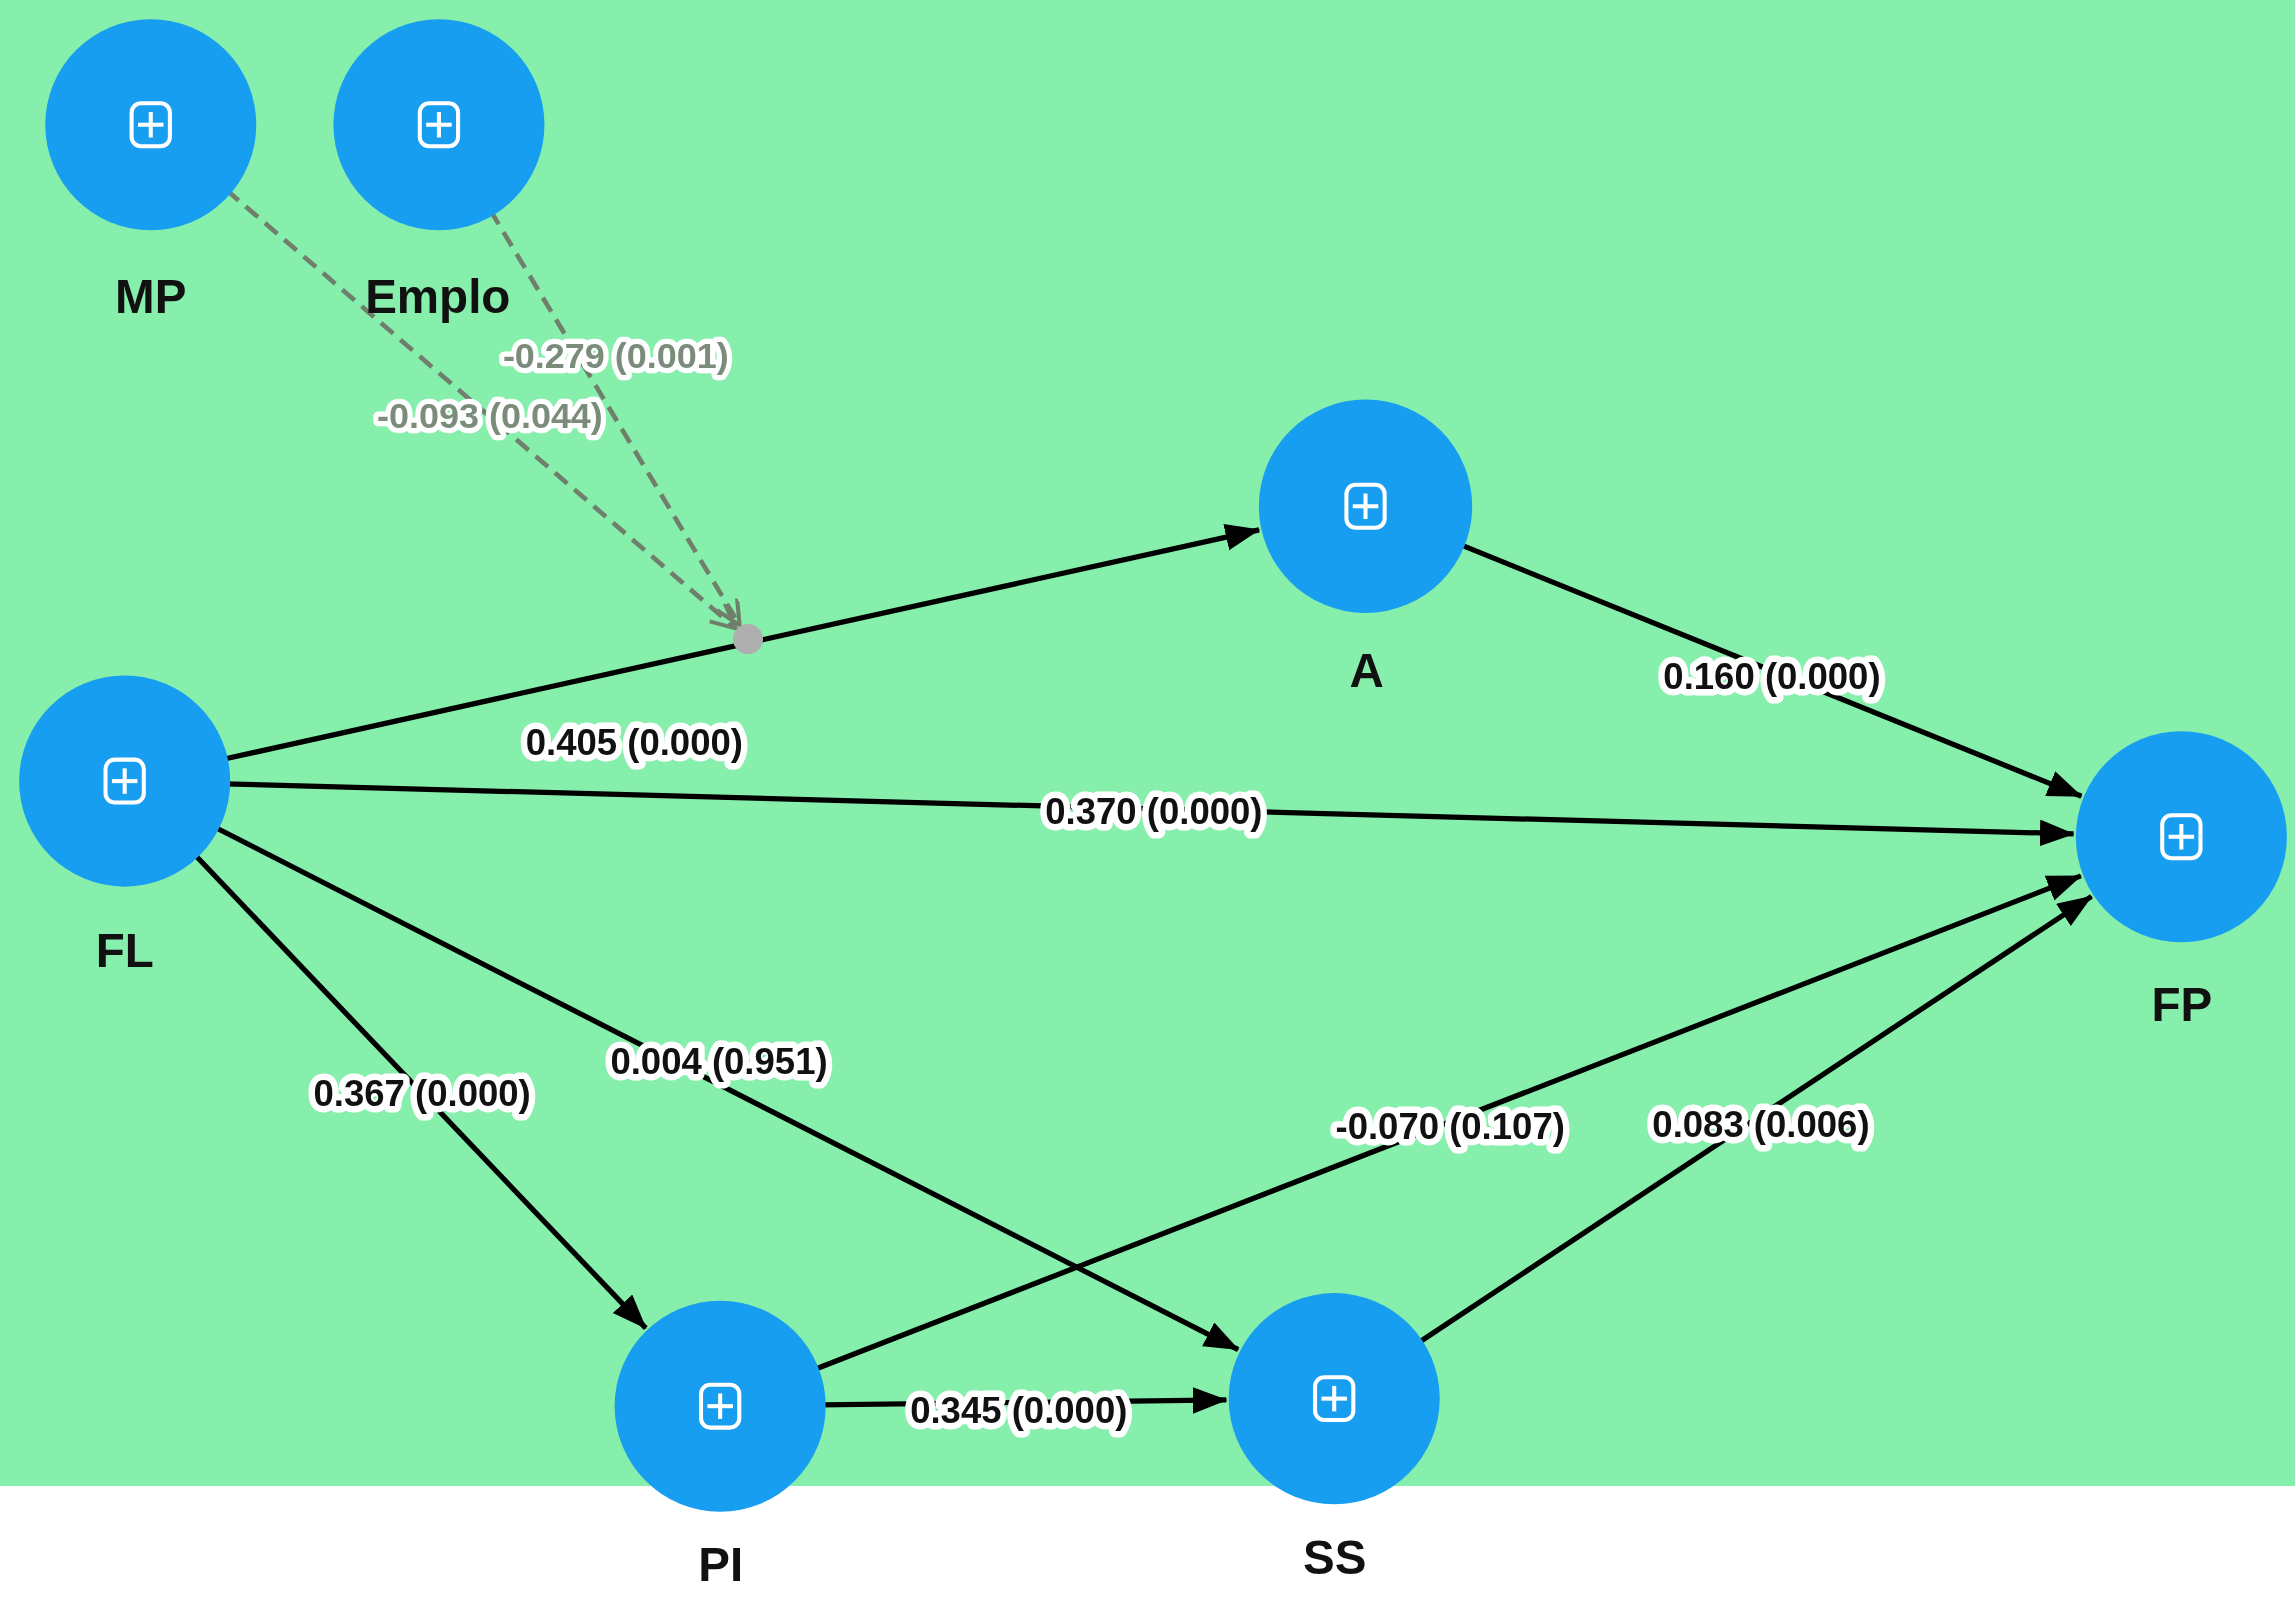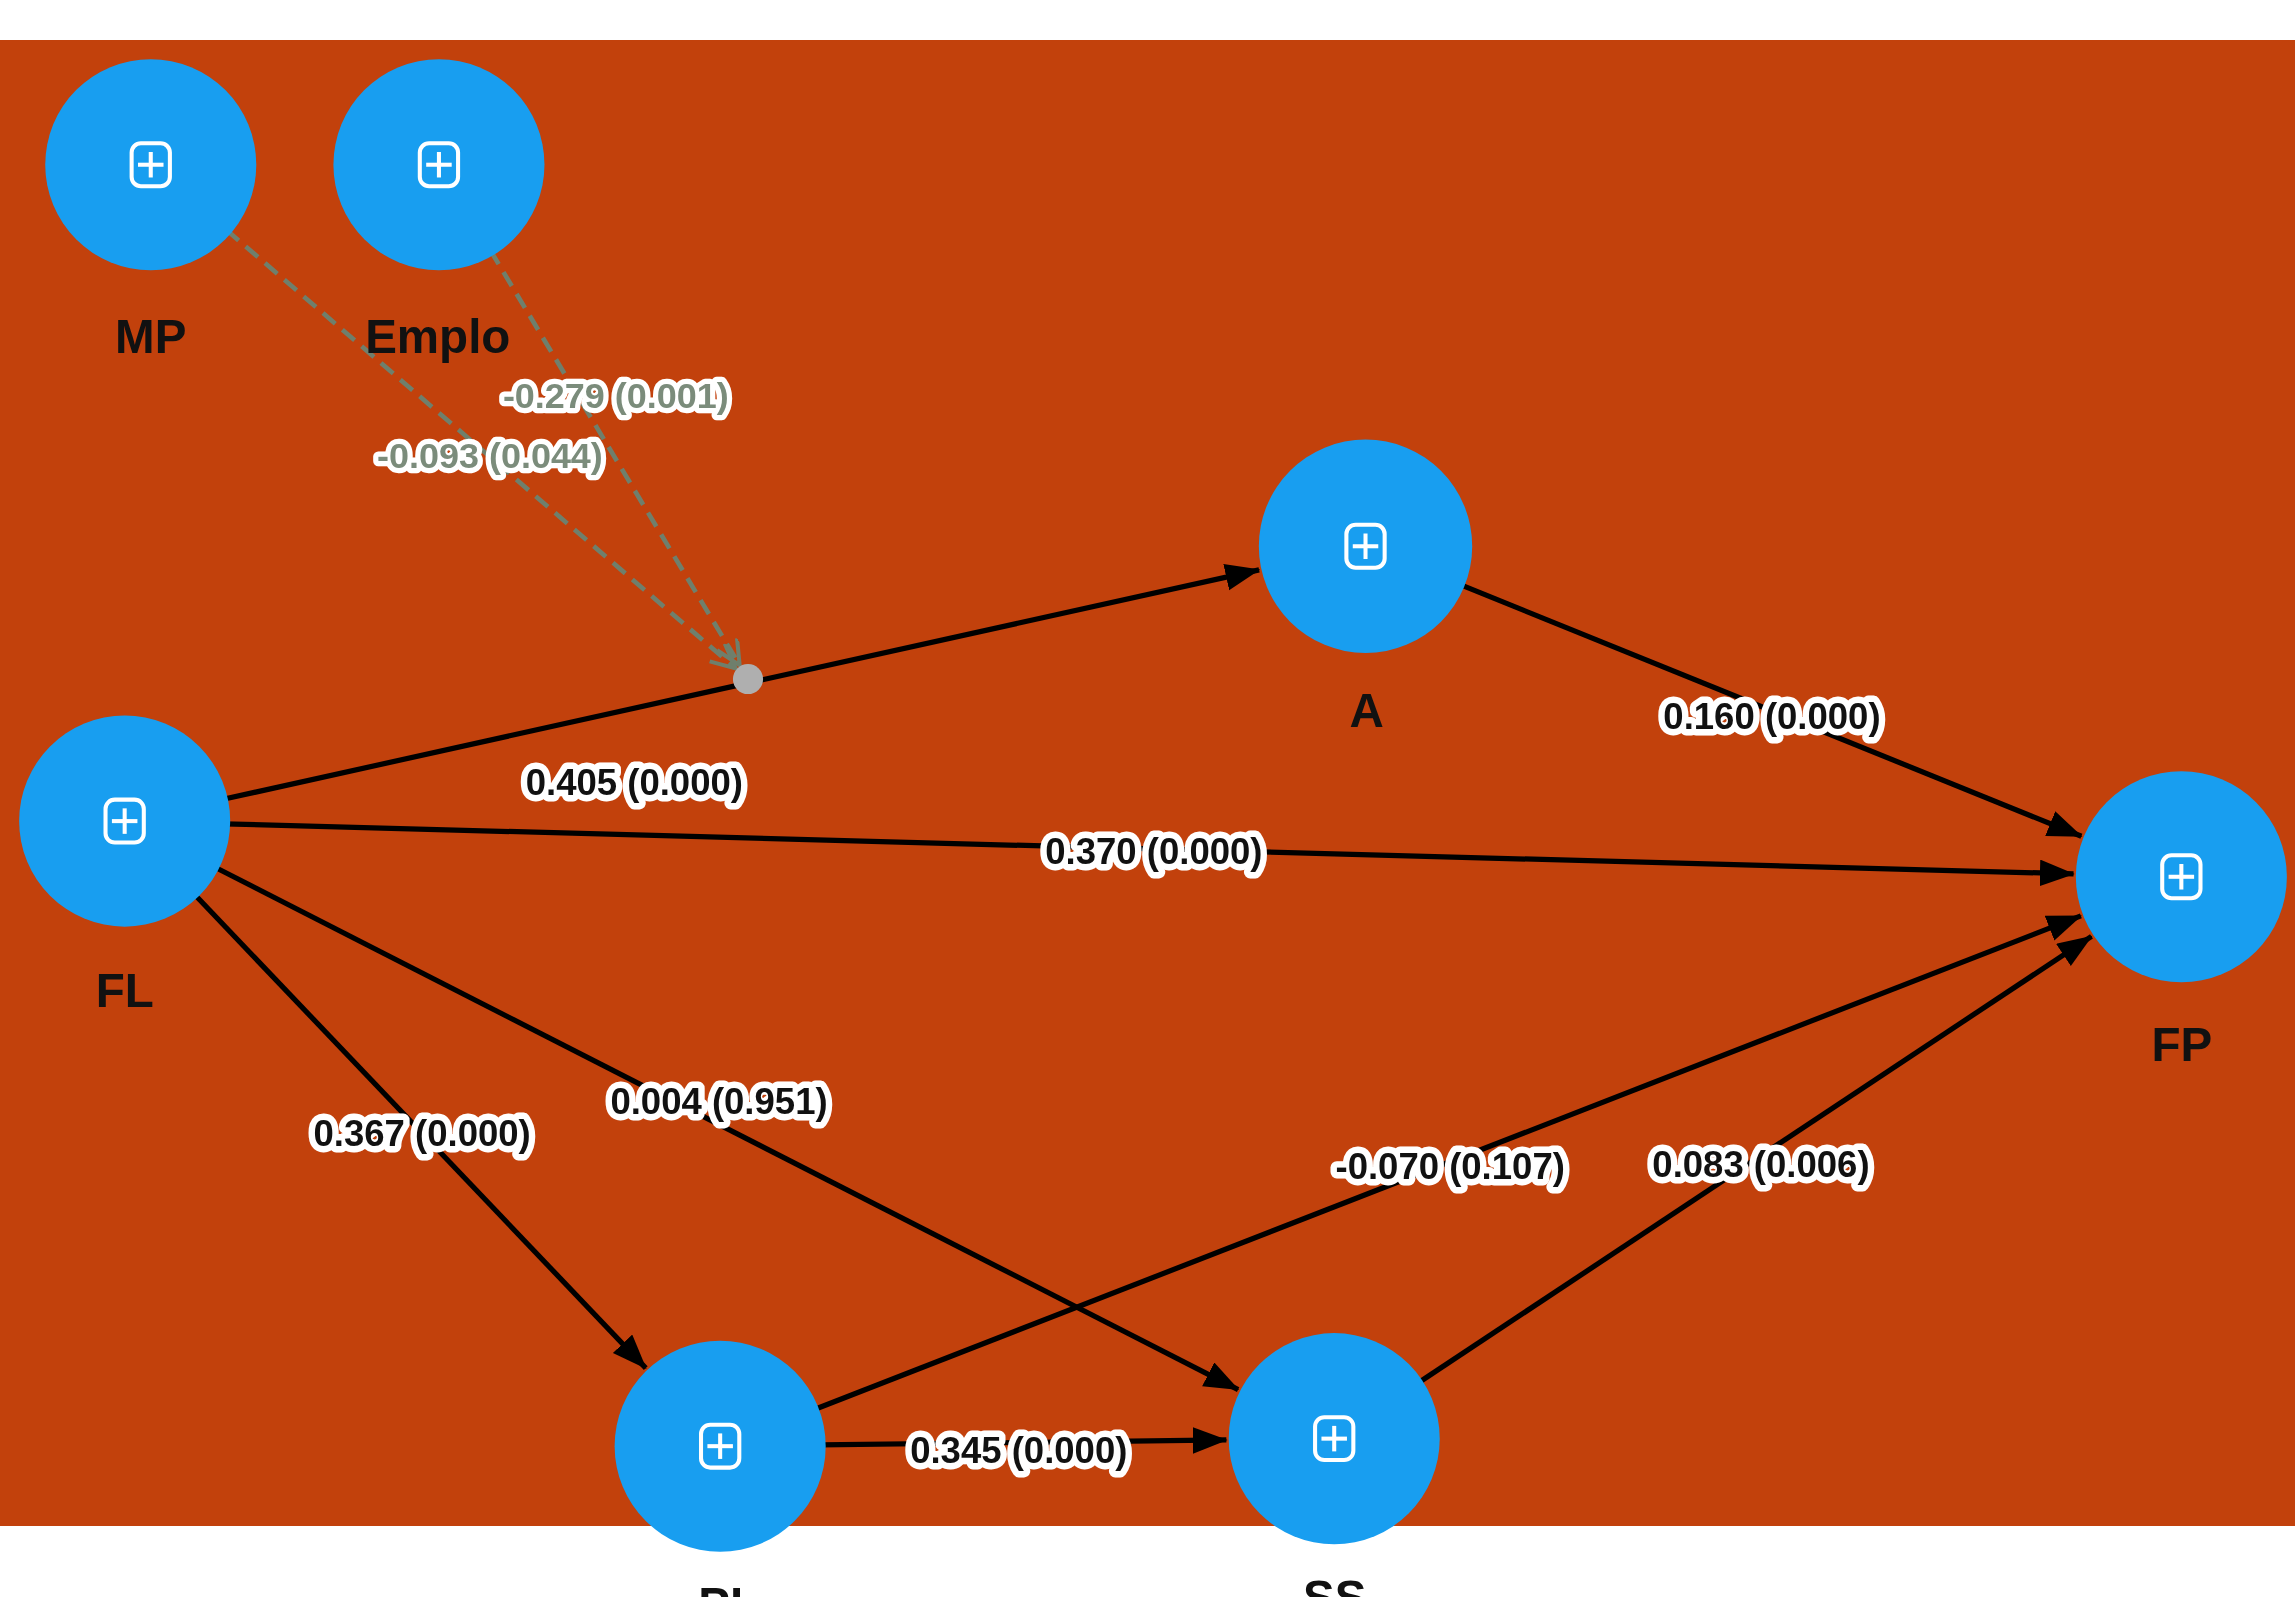--- a/index.html
+++ b/index.html
@@ -8,22 +8,21 @@
     background: #ffffff;
     width: 2295px;
     height: 1597px;
     overflow: hidden;
     font-family: "Liberation Sans", sans-serif;
   }
   #stage {
     position: relative;
     width: 2295px;
     height: 1486px;
-    background: #c2410c;
-    margin-top: 40px;
+    background: #86efac;
   }
   svg#diagram { display: block; }
   text.node-label {
     font-family: "Liberation Sans", sans-serif;
     font-size: 82px;
     font-weight: bold;
     fill: #111111;
   }
   text.edge-label {
     font-family: "Liberation Sans", sans-serif;

